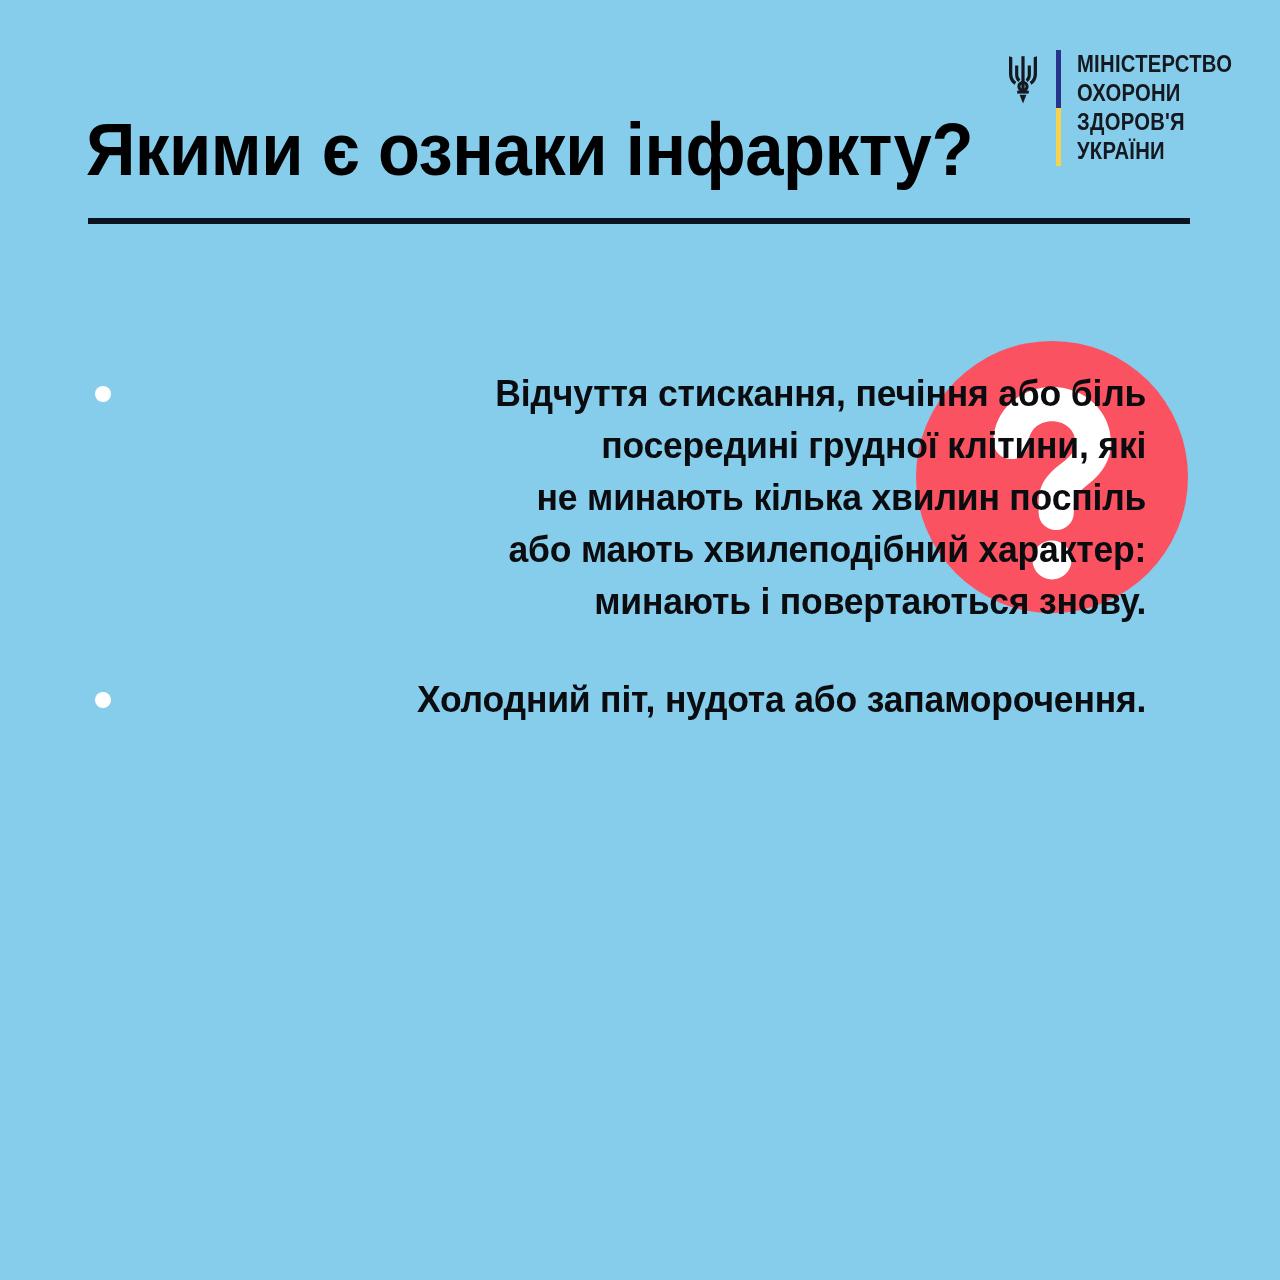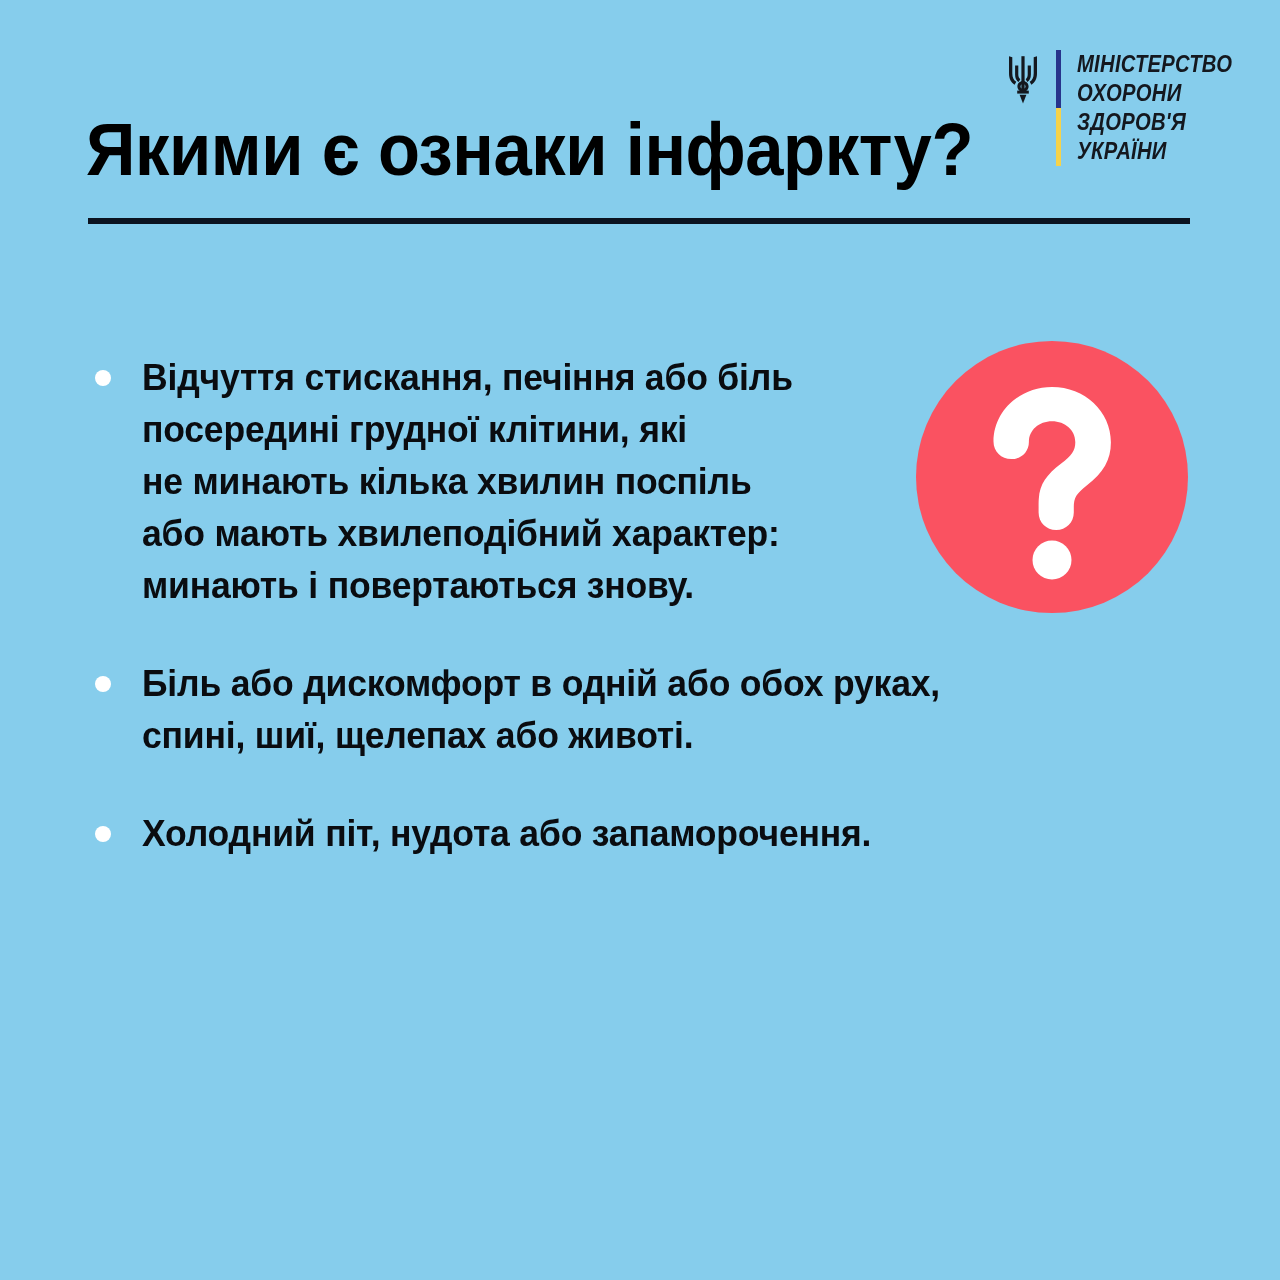--- a/index.html
+++ b/index.html
@@ -79,21 +79,20 @@
     flex: 0 0 5px;
     margin-left: 13px;
     background: linear-gradient(to bottom, #27348b 0%, #27348b 50%, #f6d34a 50%, #f6d34a 100%);
   }
 
   .logo-text {
     margin-left: 16px;
     display: flex;
     flex-direction: column;
     justify-content: flex-start;
-    font-style: italic;
   }
   .logo-line {
     font-size: 23px;
     line-height: 29px;
     font-weight: 700;
     color: #14181f;
     letter-spacing: 0.3px;
     transform: scaleX(0.88);
     transform-origin: left center;
     white-space: nowrap;
@@ -112,22 +111,23 @@
   .question-badge svg {
     display: block;
     width: 272px;
     height: 272px;
   }
 
   
   .symptom-list {
     position: absolute;
     left: 88px;
-    top: 352px;
+    top: 368px;
     width: 1100px;
+    text-align: right;
   }
 
   .symptom-item {
     position: relative;
     padding-left: 54px;
     margin-bottom: 46px;
   }
   .symptom-item:last-child { margin-bottom: 17px; }
 
   .symptom-bullet {
@@ -204,25 +204,20 @@
 
     <div class="symptom-item">
       <span class="symptom-bullet"></span>
       <div class="symptom-text">Відчуття стискання, печіння або біль
 посередині грудної клітини, які
 не минають кілька хвилин поспіль
 або мають хвилеподібний характер:
 минають і повертаються знову.</div>
     </div>
 
-    <div class="symptom-item">
-      <span class="symptom-bullet"></span>
-      <div class="symptom-text">Біль або дискомфорт в одній або обох руках,
-спині, шиї, щелепах або животі.</div>
-    </div>
 
 
 
     <div class="symptom-item">
       <span class="symptom-bullet"></span>
       <div class="symptom-text">Холодний піт, нудота або запаморочення.</div>
     </div>
 
   </div>
 

